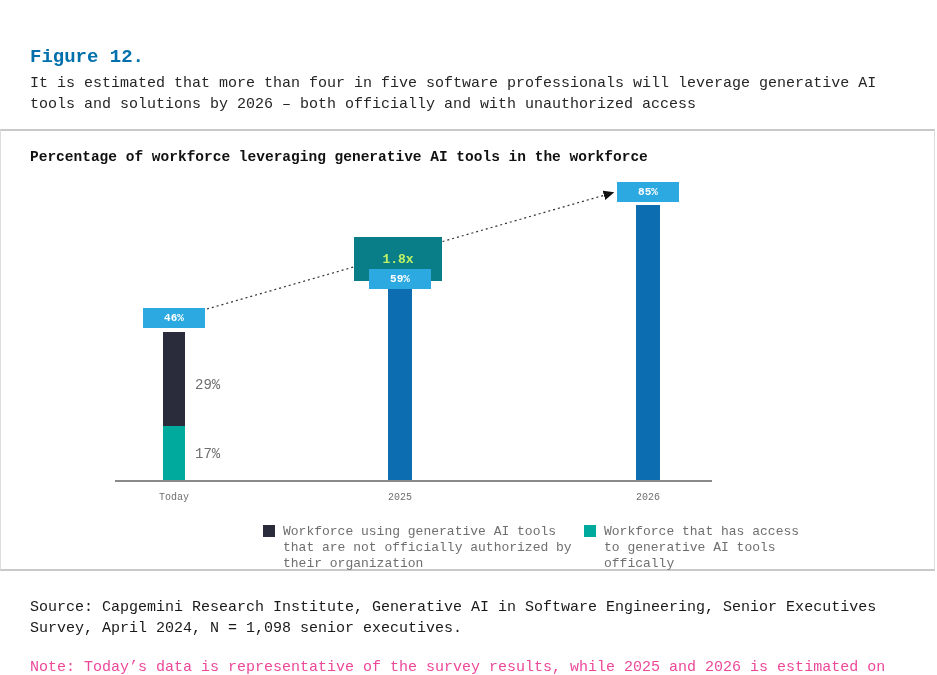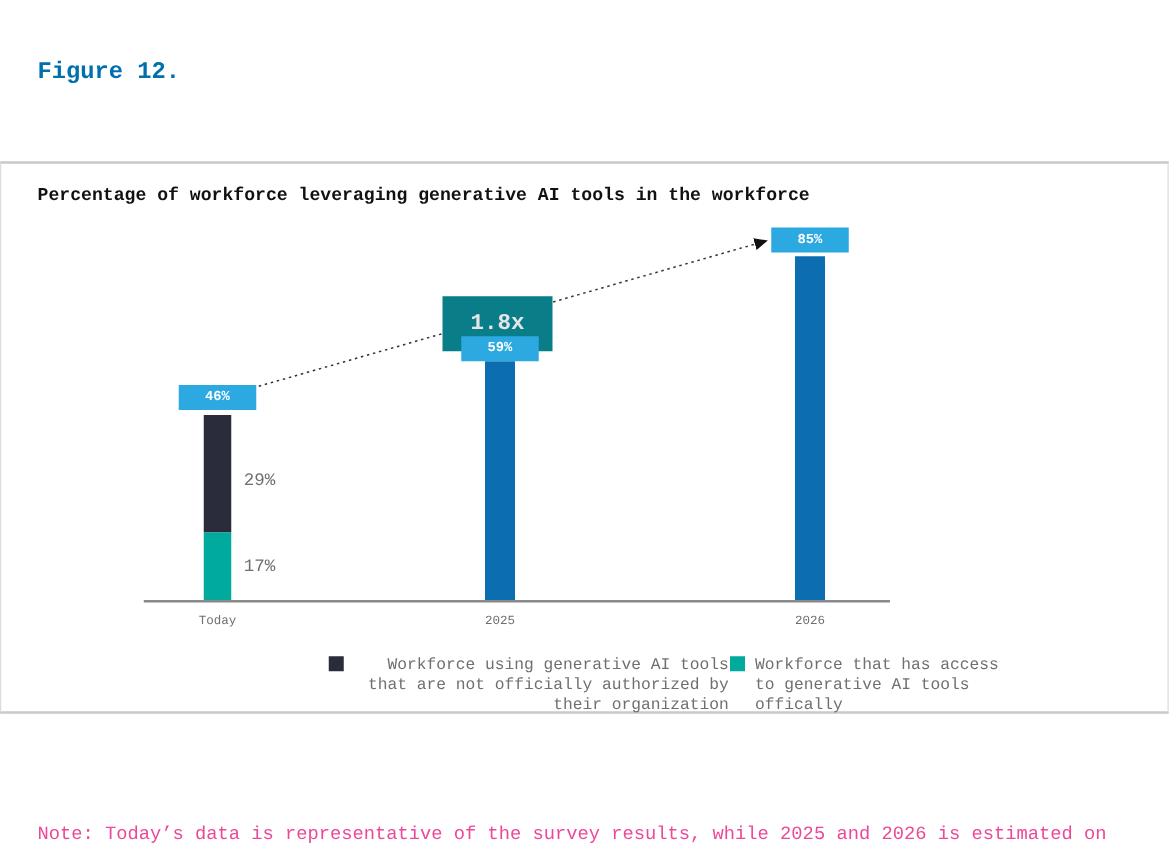--- a/index.html
+++ b/index.html
@@ -41,22 +41,22 @@
     width:62px;height:20px;
     background:#2ba9e0;color:#ffffff;
     font-size:11px;font-weight:bold;
     display:flex;align-items:center;justify-content:center;
   }
   .value-box.today{left:143px;top:268px;}
   .value-box.y2025{left:369px;top:229px;}
   .value-box.y2026{left:617px;top:142px;}
   .multiplier-box{
     left:354px;top:197px;width:88px;height:44px;
-    background:#0a7e88;color:#e5e5e5;
-    font-size:18px;font-weight:bold;
+    background:#0a7e88;color:#bef264;
+    font-size:13px;font-weight:bold;
     display:flex;align-items:center;justify-content:center;
   }
   .seg-label{
     left:195px;width:60px;
     font-size:14px;color:#6f6f6f;
   }
   .seg-label.unofficial{top:337px;}
   .seg-label.official{top:406px;}
   .axis-line{
     left:115px;top:440px;width:597px;height:2px;background:#8a8a8a;
@@ -70,21 +70,21 @@
   .axis-label.c2{left:608px;}
   .arrow-svg{left:0;top:0;width:937px;height:675px;pointer-events:none;}
   .legend-item{
     display:flex;gap:8px;align-items:flex-start;
     font-size:13px;line-height:16px;color:#6f6f6f;
   }
   .legend-item .swatch{
     width:12px;height:12px;flex:0 0 12px;margin-top:1px;
   }
   .legend-item.i0{left:37px;top:484px;}
-  .legend-item.i1{left:263px;top:484px;text-align:right;}
+  .legend-item.i1{left:263px;top:484px;}
   .legend-item.i2{left:584px;top:484px;}
   .swatch.blue{background:#0c6db0;}
   .swatch.dark{background:#2a2c3c;}
   .swatch.teal{background:#00ab9d;}
   .legend-item.i1 .legend-text{max-width:300px;}
   .legend-item.i2 .legend-text{max-width:215px;}
   .source-text{
     left:30px;top:557px;width:892px;
     font-size:15px;line-height:21px;color:#1a1a1a;
   }
@@ -92,20 +92,21 @@
     left:30px;top:617px;width:880px;
     font-size:15px;line-height:21px;color:#ec4899;
   }
 </style>
 </head>
 <body>
 
 <div id="page">
 
   <div class="abs figure-label">Figure 12.</div>
+  <div class="abs figure-subtitle">It is estimated that more than four in five software professionals will leverage generative AI tools and solutions by 2026 – both officially and with unauthorized access</div>
 
   <div class="abs chart-panel"></div>
 
   <div class="abs chart-title">Percentage of workforce leveraging generative AI tools in the workforce</div>
 
   <div class="abs bar-seg-dark" style="top: 291.5px; height: 94.25px;"></div>
   <div class="abs bar-seg-teal" style="top: 385.75px; height: 55.25px;"></div>
   <div class="abs bar-2025" style="top: 249.25px; height: 191.75px;"></div>
   <div class="abs bar-2026" style="top: 164.75px; height: 276.25px;"></div>
 
@@ -133,15 +134,16 @@
 
   <div class="abs legend-item i1">
     <span class="swatch dark"></span>
     <span class="legend-text">Workforce using generative AI tools that are not officially authorized by their organization</span>
   </div>
   <div class="abs legend-item i2">
     <span class="swatch teal"></span>
     <span class="legend-text">Workforce that has access to generative AI tools offically</span>
   </div>
 
+  <div class="abs source-text">Source: Capgemini Research Institute, Generative AI in Software Engineering, Senior Executives Survey, April 2024, N = 1,098 senior executives.</div>
   <div class="abs note-text">Note: Today’s data is representative of the survey results, while 2025 and 2026 is estimated on senior executive’s future deployment plans and the trends in unofficial usage</div>
 
 </div>
 
 </body></html>

